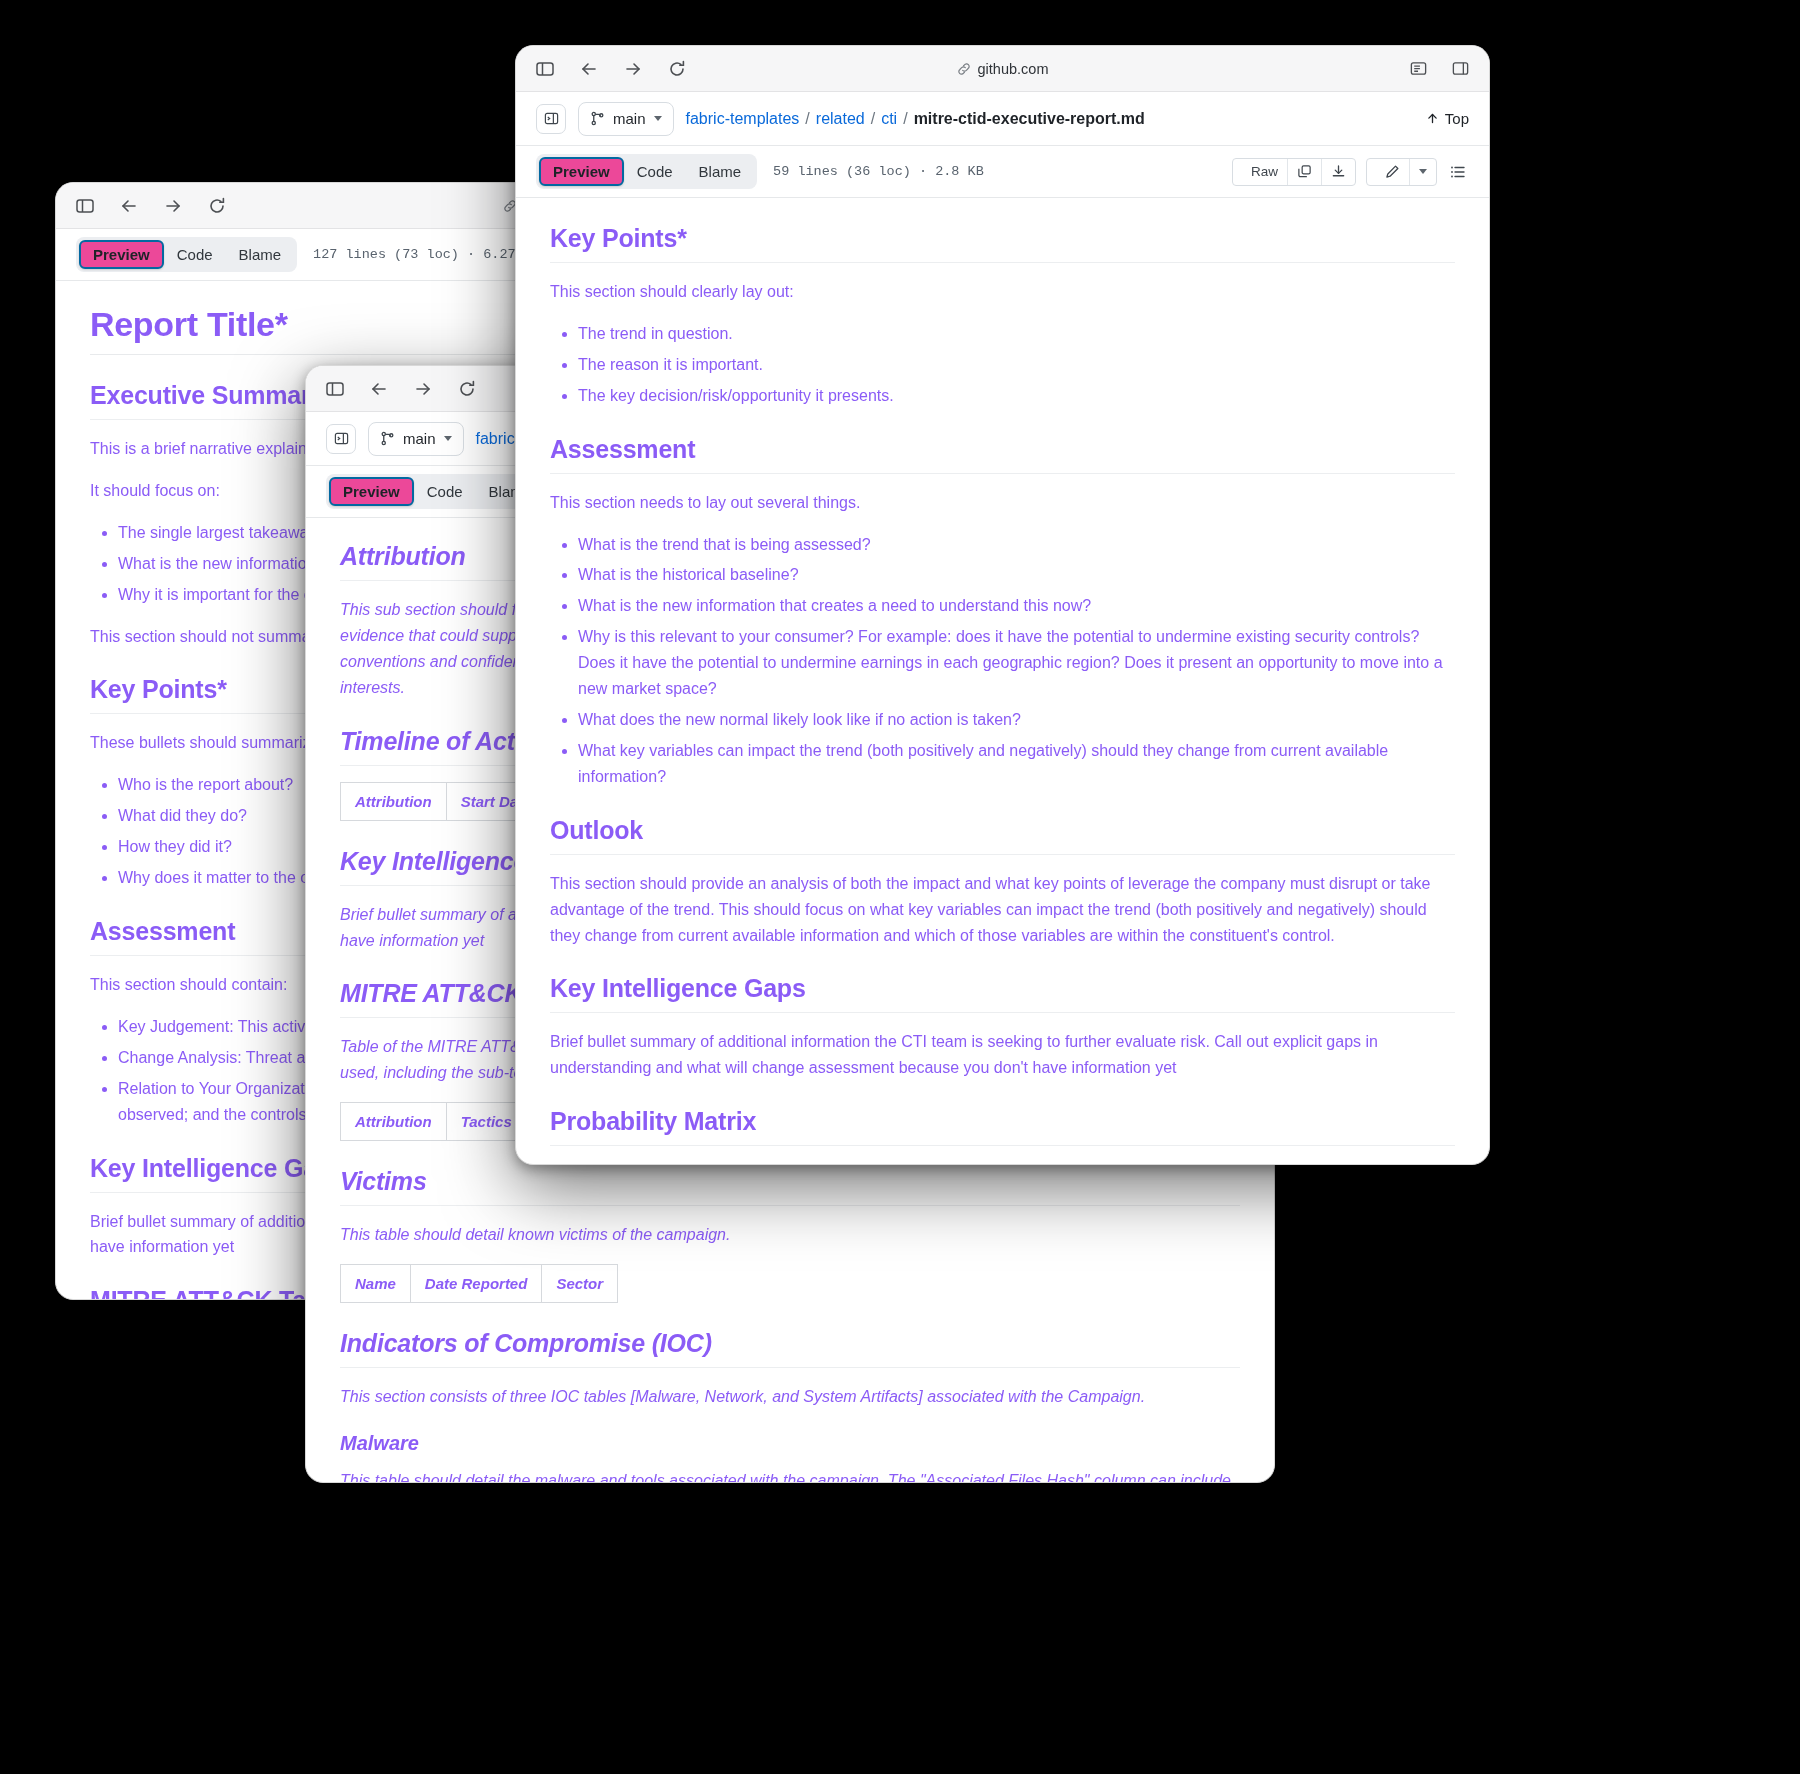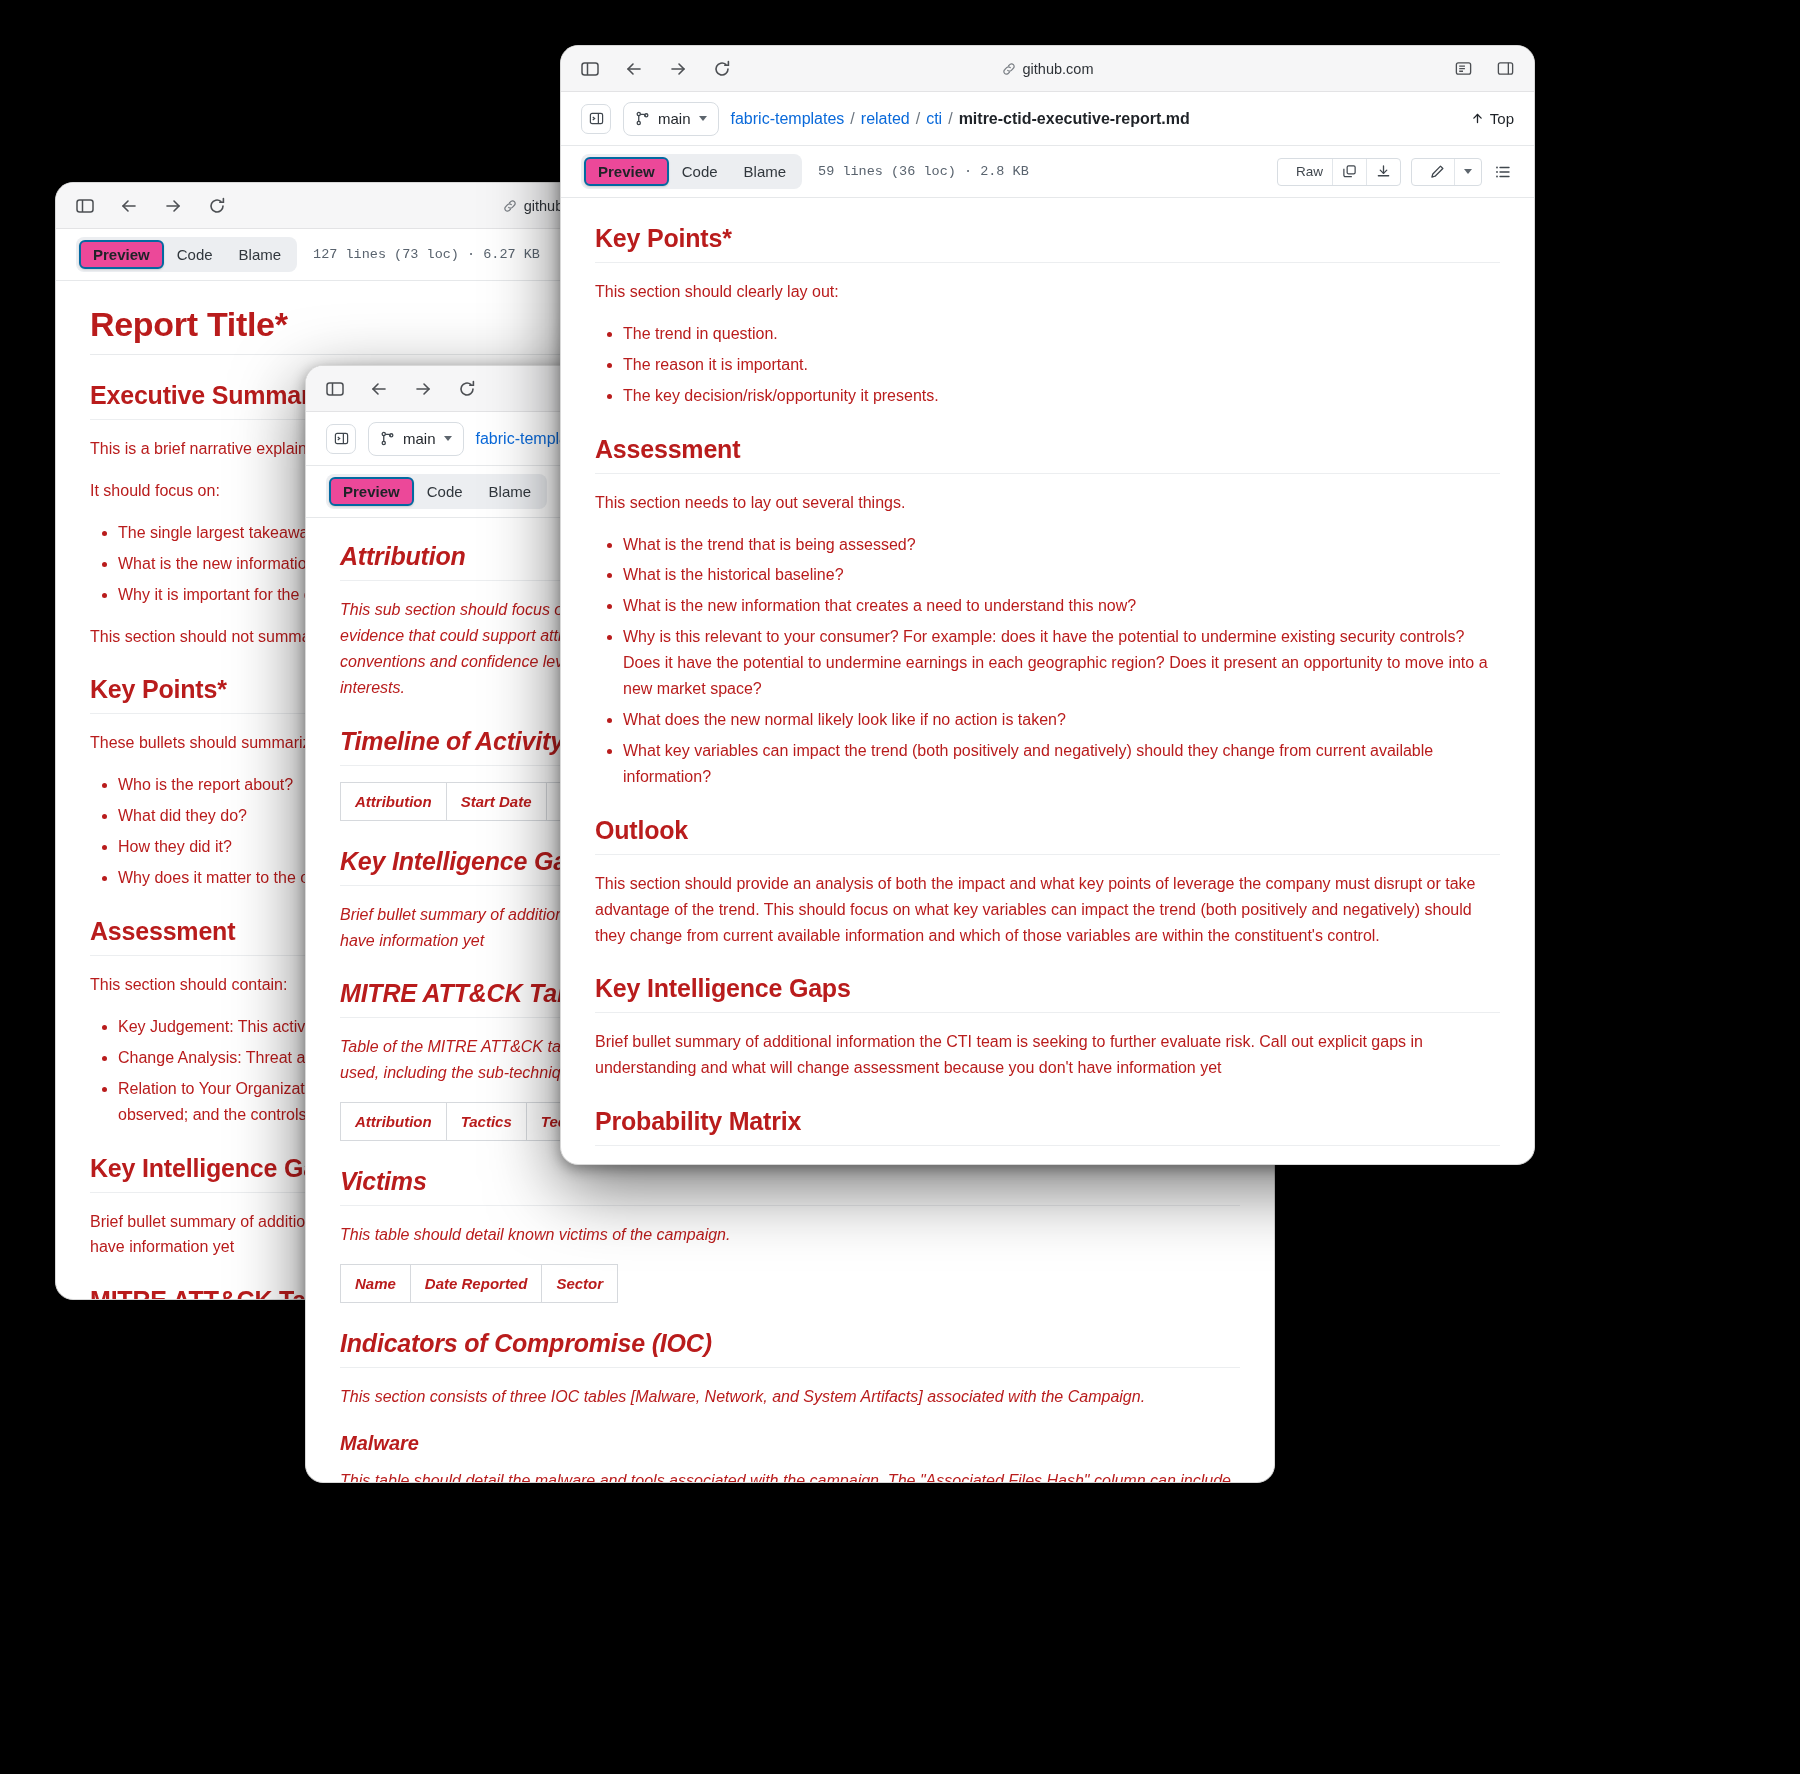--- a/index.html
+++ b/index.html
@@ -76,37 +76,37 @@
     font-size: 15px; color:#31373d; padding: 5px 13px; border-radius:6px; white-space:nowrap;
   }
   .seg .tab.active { background:#ec4899; color:#1f2328; font-weight:600; box-shadow:0 1px 2px rgba(0,0,0,.14); border:2px solid #0369a1; padding: 4px 12px; }
   .meta { font-family:"Liberation Mono", monospace; font-size:13.5px; color:#59636e; margin-left:16px; white-space:nowrap; }
   .tabs-right { margin-left:auto; display:flex; align-items:center; gap:10px; }
   .btn-grp { display:flex; align-items:center; border:1px solid #d8dde2; border-radius:4px; overflow:hidden; height:28px; background:#fff;padding-left:9px; }
   .btn-grp > * { display:flex; align-items:center; justify-content:center; height:100%; padding:0 9px; border-right:1px solid #e2e6ea; color:#40474e; font-size:13.5px; }
   .btn-grp > *:last-child { border-right:none; }
 
   
-  .md { padding: 24px 34px 20px 34px; color:#b91c1c; }
+  .md { padding: 24px 34px 20px 34px; color:#8b5cf6; }
   .md h1 { font-size: 34px; font-weight: 700; letter-spacing:-.3px; padding-bottom: 10px; border-bottom:1px solid #e8eaec; margin-bottom: 18px; }
   .md h2 { font-size: 25px; font-weight: 700; letter-spacing:-.2px; padding-bottom: 9px; border-bottom:1px solid #eceef0; margin-top: 26px; margin-bottom: 16px; }
   .md h3 { font-size: 20px; font-weight: 700; margin-top: 22px; margin-bottom: 13px; }
   .md p { font-size: 16px; line-height: 1.62; margin-bottom: 16px; }
   .md ul { margin: 0 0 16px 0; padding-left: 28px; }
   .md li { font-size: 16px; line-height: 1.62; margin-bottom: 5px; }
   .md table { border-collapse: collapse; margin: 4px 0 18px 0; }
   .md th {
     border: 1px solid #d6d9dd; padding: 10px 14px; font-size: 15px; font-weight: 700;
     background:#fff; text-align:center; vertical-align: middle;
   }
 
   
   #win-back  { left: 55px;  top: 182px;  width: 960px;  height: 1118px; }
   #win-mid   { left: 305px; top: 365px;  width: 970px;  height: 1118px; }
-  #win-front { left: 560px; top: 45px;   width: 975px;  height: 1120px; }
+  #win-front { left: 515px; top: 45px;   width: 975px;  height: 1120px; }
 
   #win-back .md, #win-mid .md { font-size: 16px; }
   .clip { overflow: hidden; height: 100%; }
 </style>
 </head>
 <body>
 
 <div id="stage">
 
   <div class="win" id="win-back">

